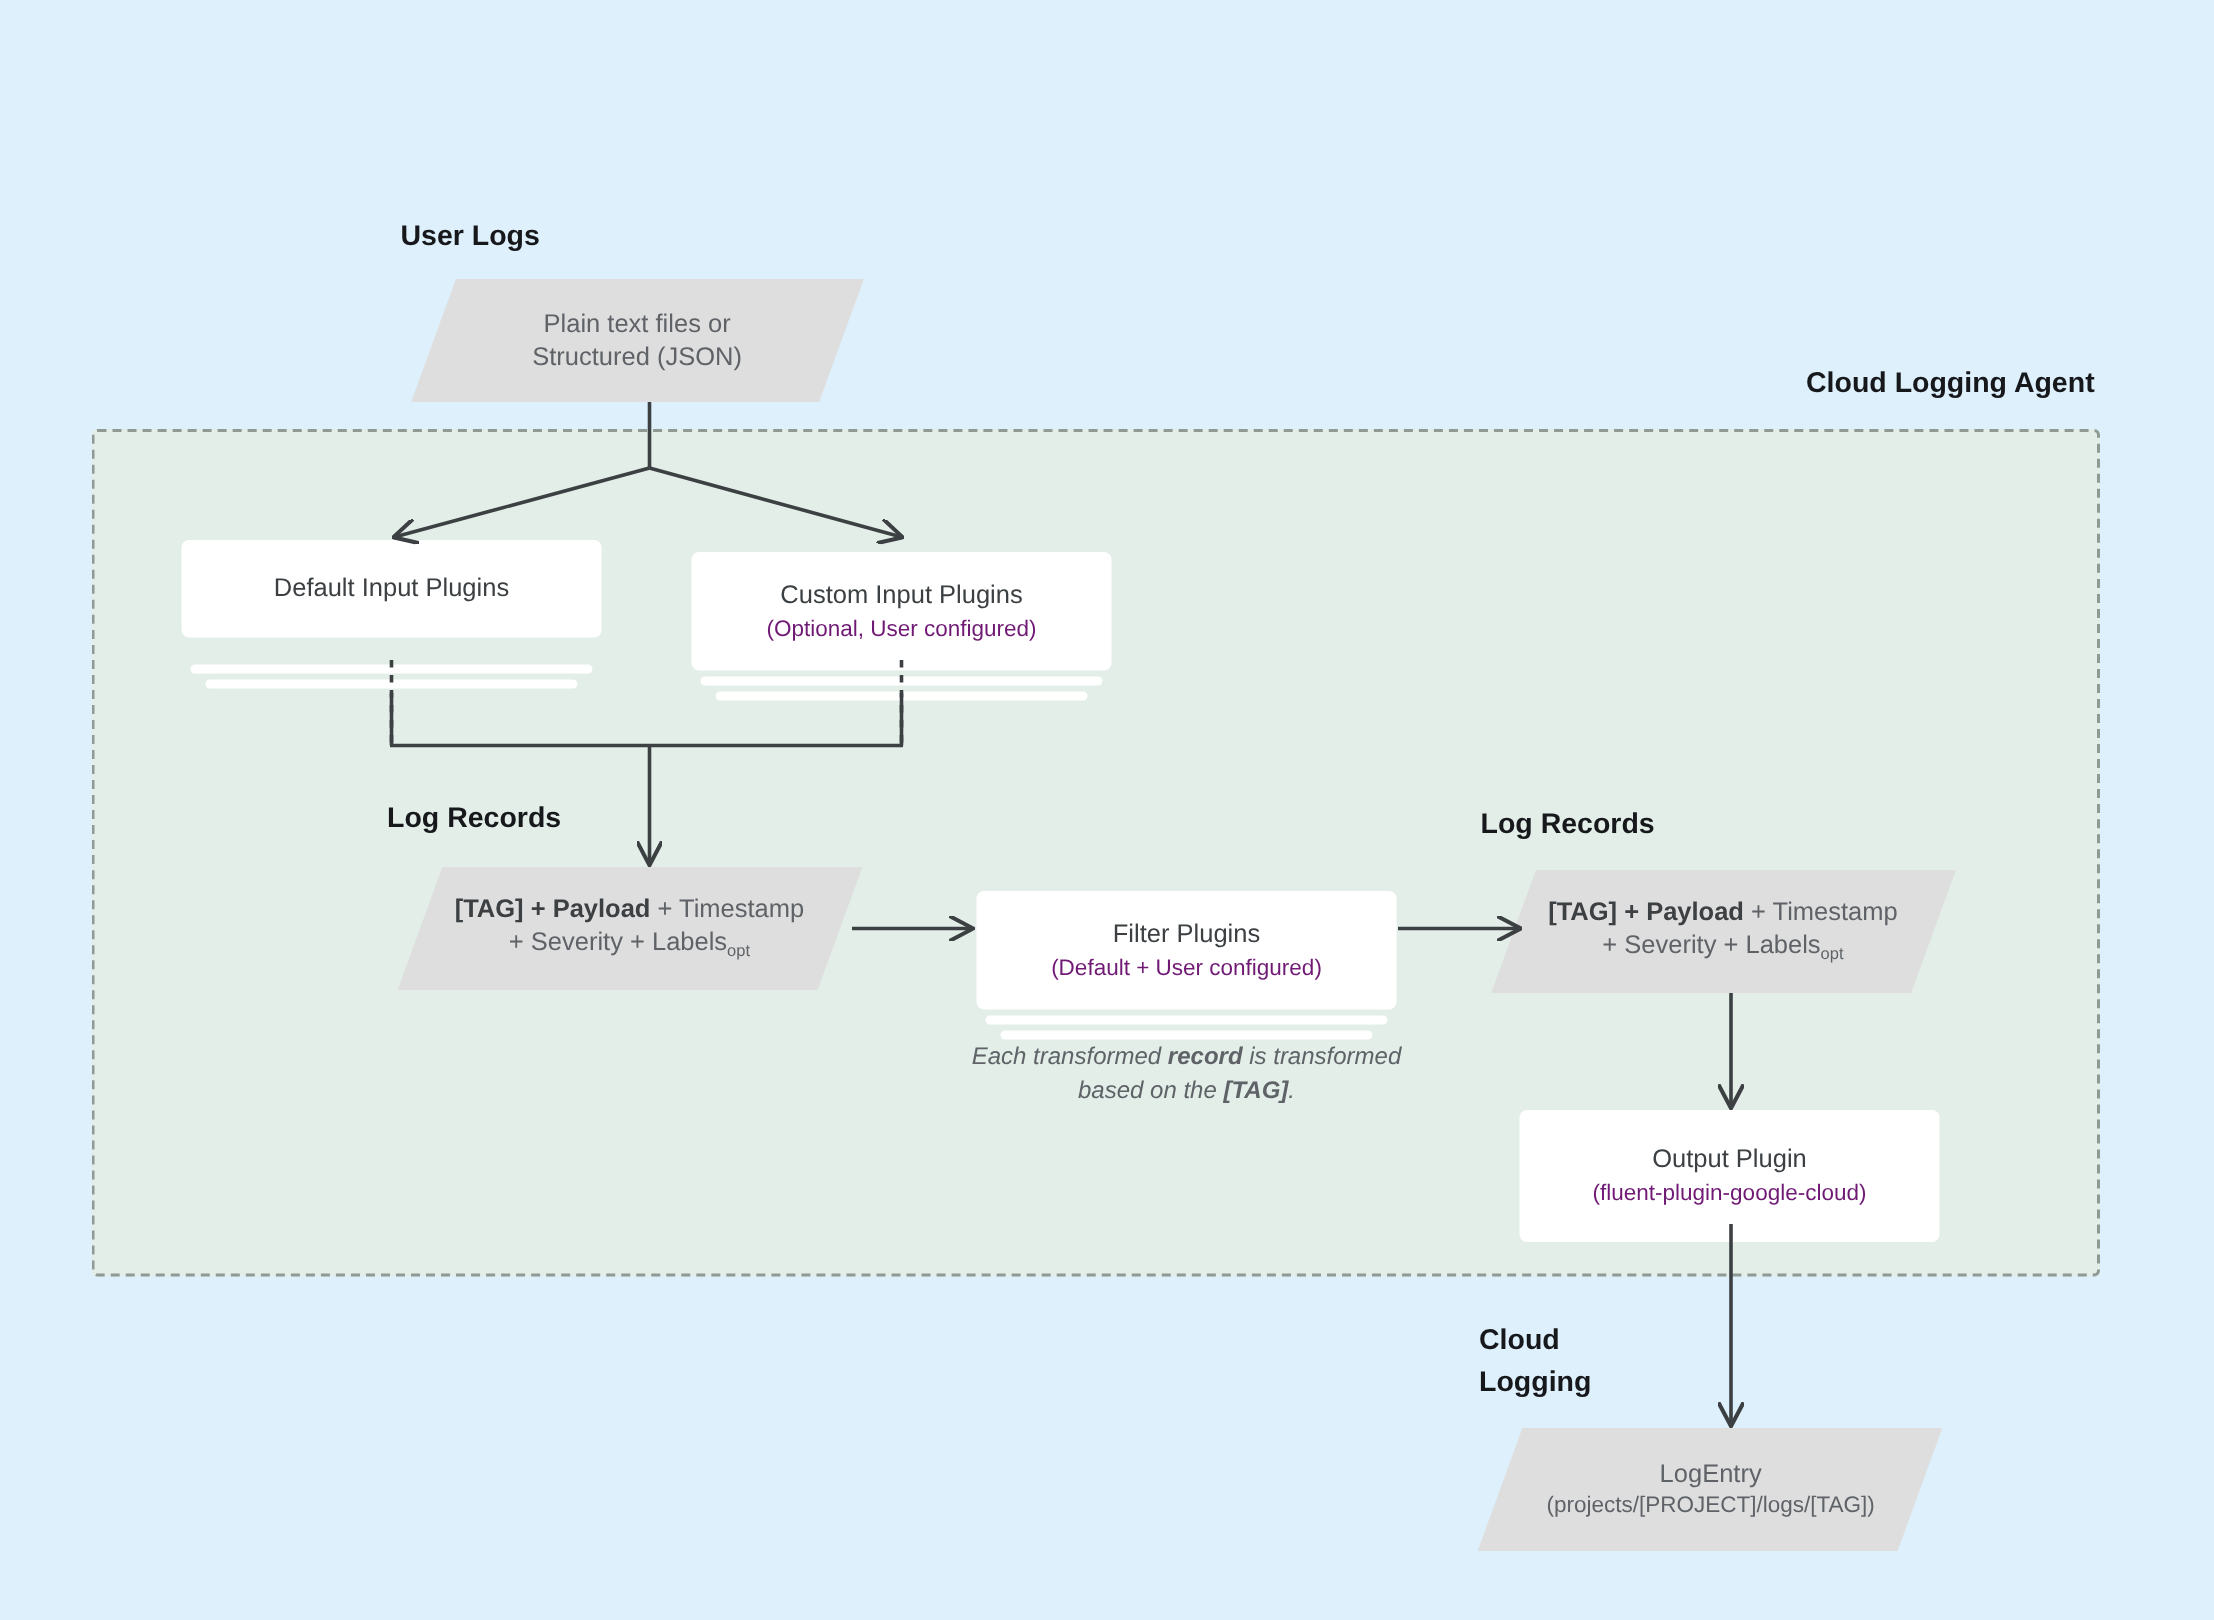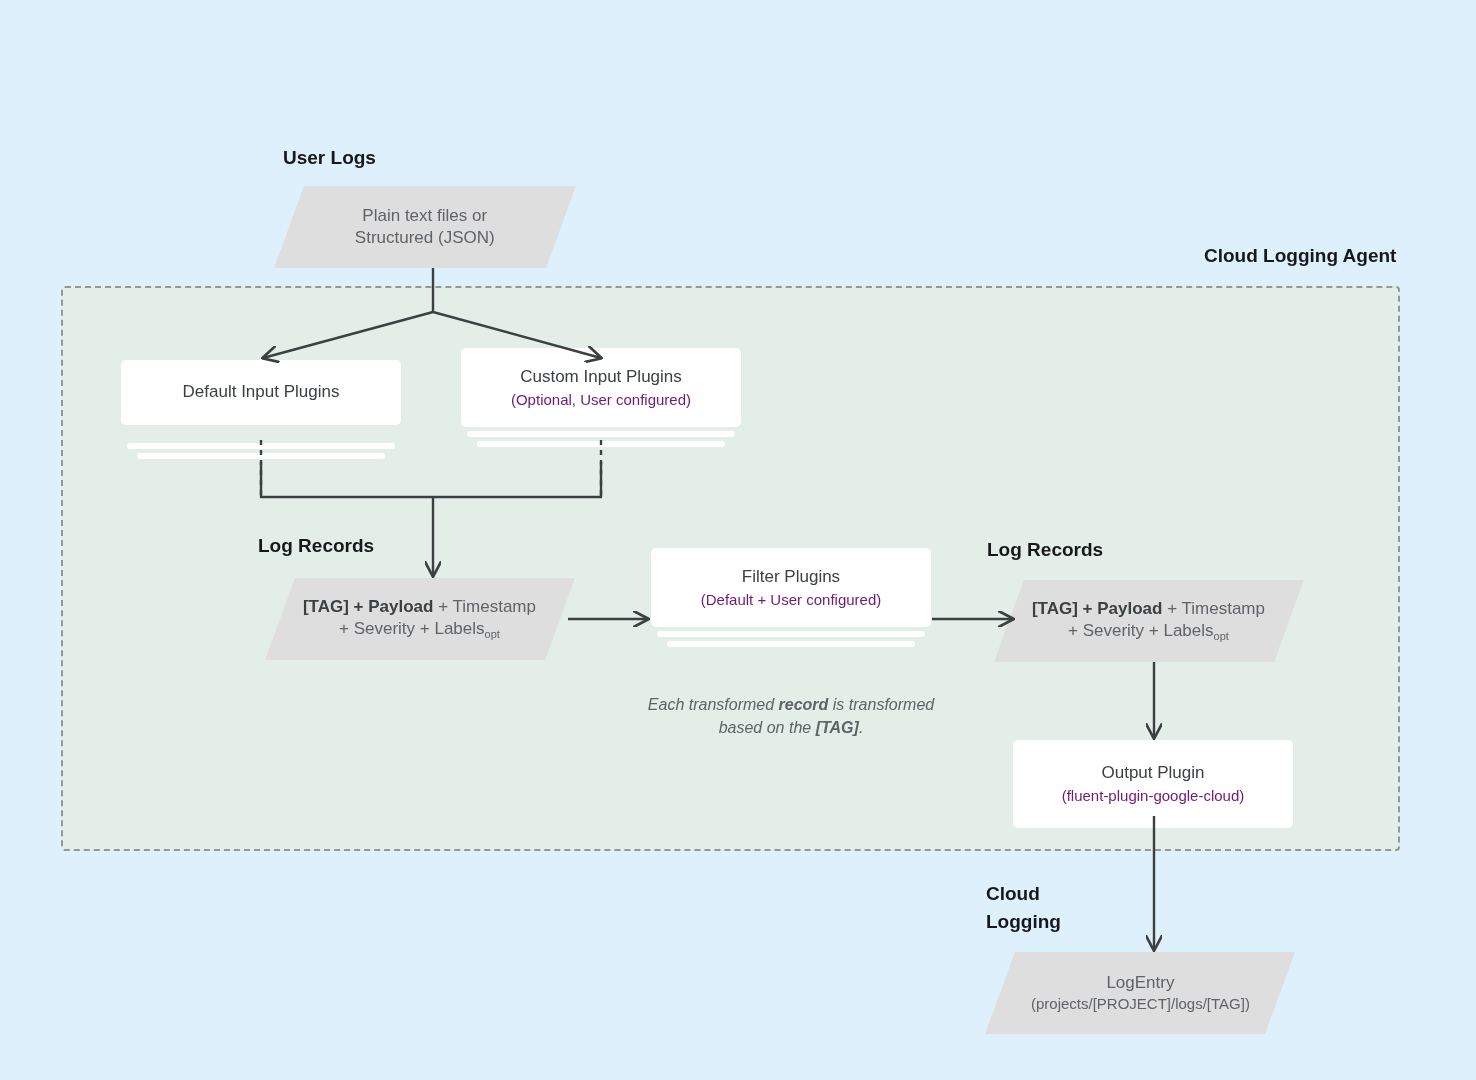--- a/index.html
+++ b/index.html
@@ -32,21 +32,21 @@
   }
 
   
   .section-label {
     font-size: 19px;
     font-weight: bold;
     color: #17181b;
     line-height: 1.45;
     white-space: pre-line;
   }
-  #label-user-logs { left: 267px; top: 144px; margin-left: 16px; }
+  #label-user-logs { left: 267px; top: 144px; }
   #label-agent     { left: 1204px; top: 242px; }
   #label-logrec-1  { left: 258px; top: 532px; }
   #label-logrec-2  { left: 987px; top: 536px; }
   #label-cloud-logging { left: 986px; top: 880px; }
 
   
   #agent-panel {
     left: 61px;
     top: 286px;
     width: 1339px;
@@ -152,41 +152,41 @@
   </div>
 
   <div class="abs card-wrap" style="left:121px; top:360px; width:280px; height:100px;">
     <div class="stack1" style="left:6px; top:83px; width:268px;"></div>
     <div class="stack2" style="left:16px; top:93px; width:248px;"></div>
     <div class="card" style="width:280px; height:65px;">
       <div class="title">Default Input Plugins</div>
     </div>
   </div>
 
-  <div class="abs card-wrap" style="left:461px; top:348px; width:309px; height:100px;">
+  <div class="abs card-wrap" style="left:461px; top:368px; width:309px; height:100px;">
     <div class="stack1" style="left:6px; top:83px; width:268px;"></div>
     <div class="stack2" style="left:16px; top:93px; width:248px;"></div>
     <div class="card" style="width:280px; height:79px;">
       <div class="title">Custom Input Plugins</div>
       <div class="sub">(Optional, User configured)</div>
     </div>
   </div>
 
   <div class="abs para" id="para-logrec-1">
     <div class="para-inner">
       <div class="t1">
         <b>[TAG] + Payload</b><span> + Timestamp</span>
       </div>
       <div class="t1">
         <span>+ Severity + Labels</span><sub>opt</sub>
       </div>
     </div>
   </div>
 
-  <div class="abs card-wrap" style="left:651px; top:548px; width:280px; height:100px;">
+  <div class="abs card-wrap" style="left:651px; top:594px; width:280px; height:100px;">
     <div class="stack1" style="left:6px; top:83px; width:268px;"></div>
     <div class="stack2" style="left:16px; top:93px; width:248px;"></div>
     <div class="card" style="width:280px; height:79px;">
       <div class="title">Filter Plugins</div>
       <div class="sub">(Default + User configured)</div>
     </div>
   </div>
 
   <div class="abs" id="caption-transform">
     <span>Each transformed </span><b>record</b><span> is transformed based on the </span><b>[TAG]</b><span>.</span>

